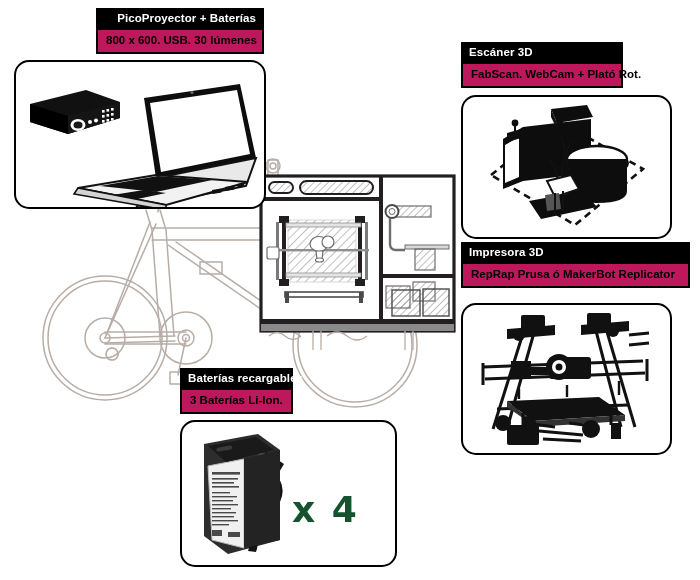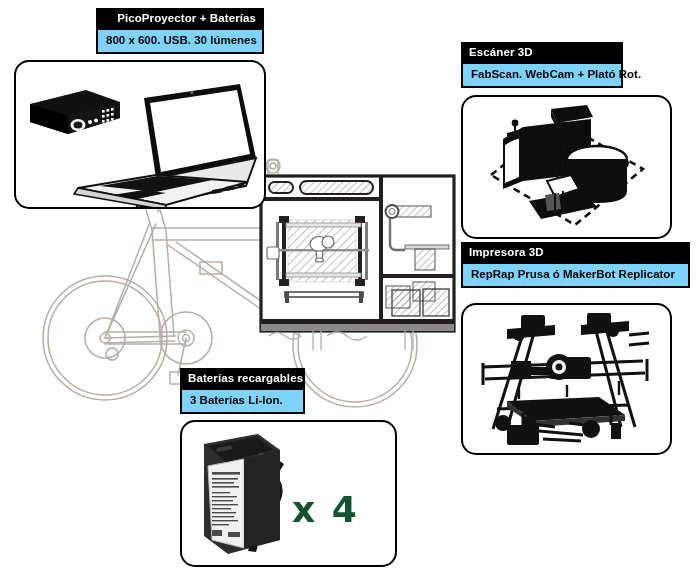--- a/index.html
+++ b/index.html
@@ -10,21 +10,21 @@
 
   
   .callout{position:absolute;z-index:30;}
   .callout .hdr{
     background:#000;color:#fff;font-weight:bold;font-size:11.5px;
     padding:4px 8px 5px 8px;line-height:1.15;letter-spacing:.1px;white-space:nowrap;
   }
   .callout .hdr.right{text-align:right;}
   .callout .hdr.left{text-align:left;}
   .callout .sub{
-    background:#7dd3fc;color:#000;border:2px solid #000;border-top:none;
+    background:#be185d;color:#000;border:2px solid #000;border-top:none;
     font-weight:bold;font-size:11.5px;padding:4px 8px 5px 8px;line-height:1.15;white-space:nowrap;
   }
 
   
   .panel{position:absolute;background:#fff;border:2.4px solid #000;border-radius:15px;
          overflow:hidden;z-index:20;}
   .panel svg{display:block;width:100%;height:100%;}
 
   
   .bike{position:absolute;left:0;top:150px;width:470px;height:270px;z-index:10;}
@@ -356,18 +356,18 @@
   <div class="callout" style="left:461px;top:42px;width:162px;">
     <div class="hdr left">Escáner 3D</div>
     <div class="sub">FabScan. WebCam + Plató Rot.</div>
   </div>
 
   <div class="callout" style="left:461px;top:242px;width:229px;">
     <div class="hdr left">Impresora 3D</div>
     <div class="sub">RepRap Prusa ó MakerBot Replicator</div>
   </div>
 
-  <div class="callout" style="left:180px;top:368px;width:125px;">
+  <div class="callout" style="left:180px;top:368px;width:113px;">
     <div class="hdr left">Baterías recargables</div>
     <div class="sub">3 Baterías Li-Ion.</div>
   </div>
 
 </div>
 
 </body></html>

